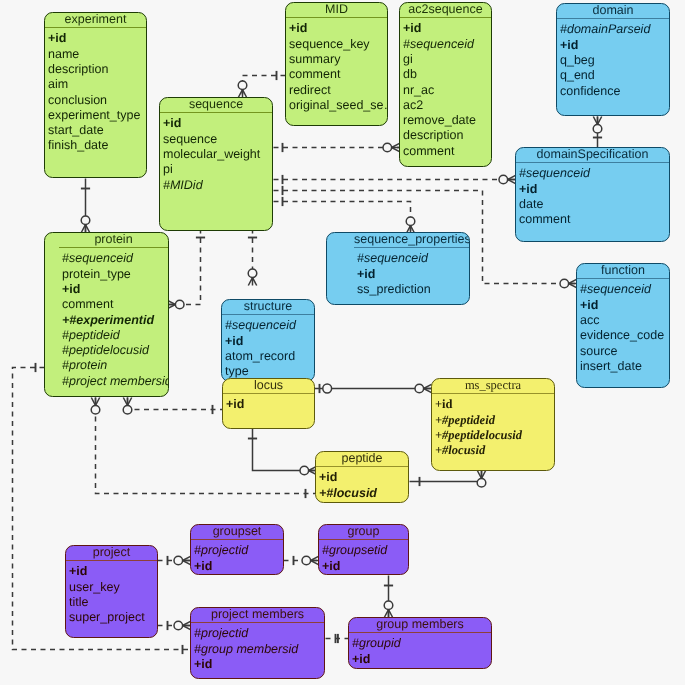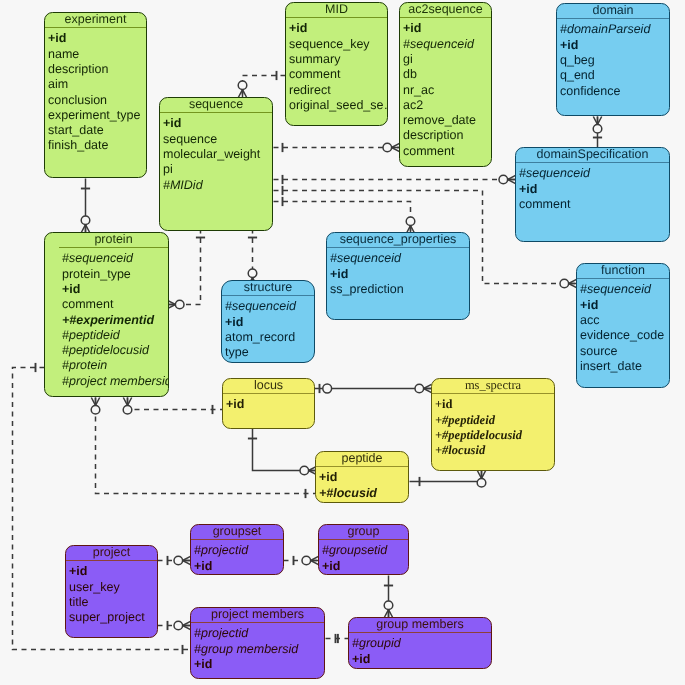--- a/index.html
+++ b/index.html
@@ -244,47 +244,48 @@
       <div class="row s-plain">q_beg</div>
       <div class="row s-plain">q_end</div>
       <div class="row s-plain">confidence</div>
     </div>
   </div>
   <div class="ent c-blue" style="left: 515px; top: 147px; width: 155px; height: 95px;">
     <div class="hdr">domainSpecification</div>
     <div class="body">
       <div class="row s-italic">#sequenceid</div>
       <div class="row s-bold">+id</div>
+      <div class="row s-plain">date</div>
       <div class="row s-plain">comment</div>
     </div>
   </div>
   <div class="ent c-green" style="left: 44px; top: 232px; width: 125px; height: 165px; padding-left: 14px;">
     <div class="hdr">protein</div>
     <div class="body">
       <div class="row s-italic">#sequenceid</div>
       <div class="row s-plain">protein_type</div>
       <div class="row s-bold">+id</div>
       <div class="row s-plain">comment</div>
       <div class="row s-bolditalic">+#experimentid</div>
       <div class="row s-italic">#peptideid</div>
       <div class="row s-italic">#peptidelocusid</div>
       <div class="row s-italic">#protein</div>
       <div class="row s-italic">#project membersid</div>
     </div>
   </div>
-  <div class="ent c-blue" style="left: 221px; top: 280px; width: 94px; height: 83px; border-radius: 11px;">
+  <div class="ent c-blue" style="left: 221px; top: 299px; width: 94px; height: 83px;">
     <div class="hdr">structure</div>
     <div class="body">
       <div class="row s-italic">#sequenceid</div>
       <div class="row s-bold">+id</div>
       <div class="row s-plain">atom_record</div>
       <div class="row s-plain">type</div>
     </div>
   </div>
-  <div class="ent c-blue" style="left: 326px; top: 232px; width: 144px; height: 88px;">
+  <div class="ent c-blue" style="left: 326px; top: 232px; width: 144px; height: 73px; padding-left: 27px;">
     <div class="hdr">sequence_properties</div>
     <div class="body">
       <div class="row s-italic">#sequenceid</div>
       <div class="row s-bold">+id</div>
       <div class="row s-plain">ss_prediction</div>
     </div>
   </div>
   <div class="ent c-blue" style="left: 576px; top: 263px; width: 94px; height: 125px;">
     <div class="hdr">function</div>
     <div class="body">

